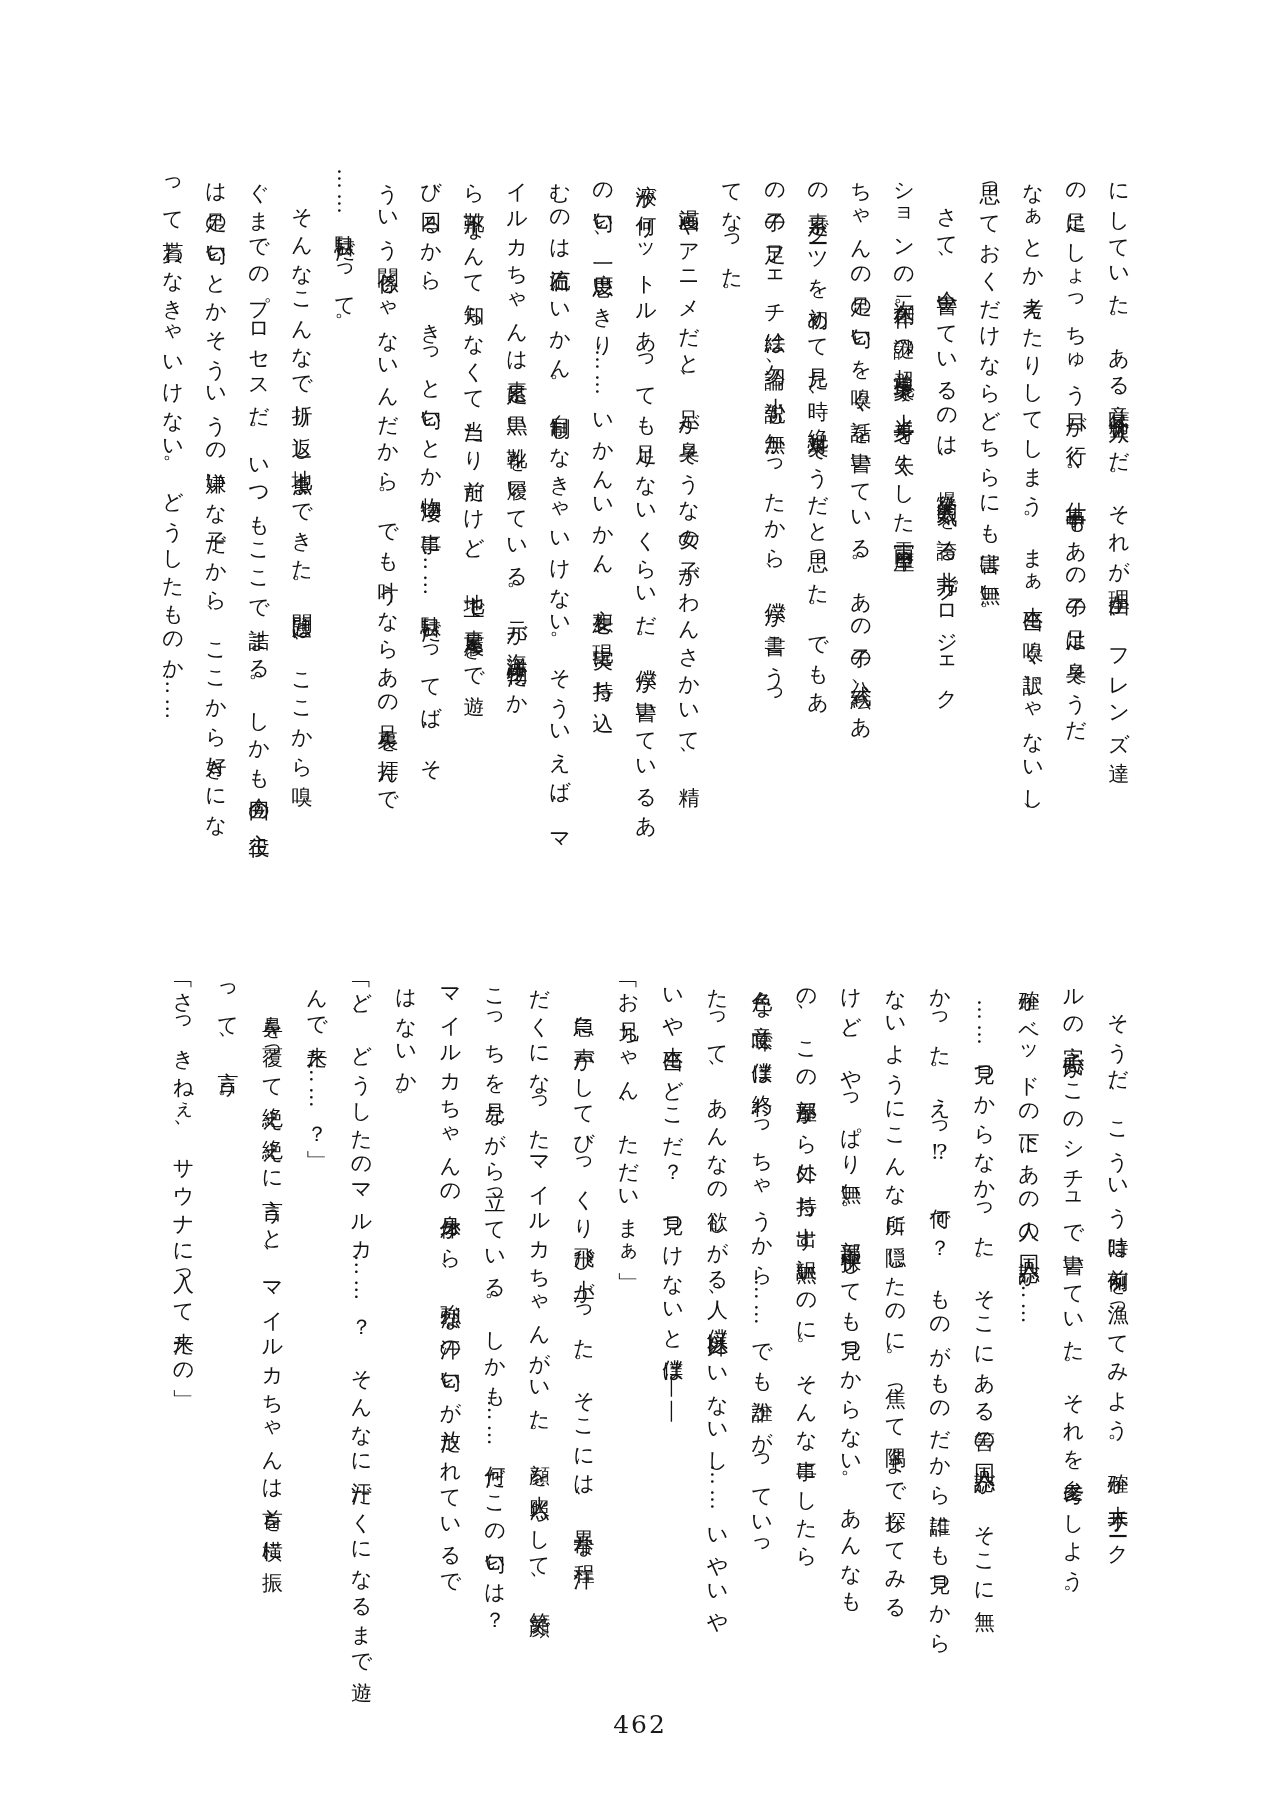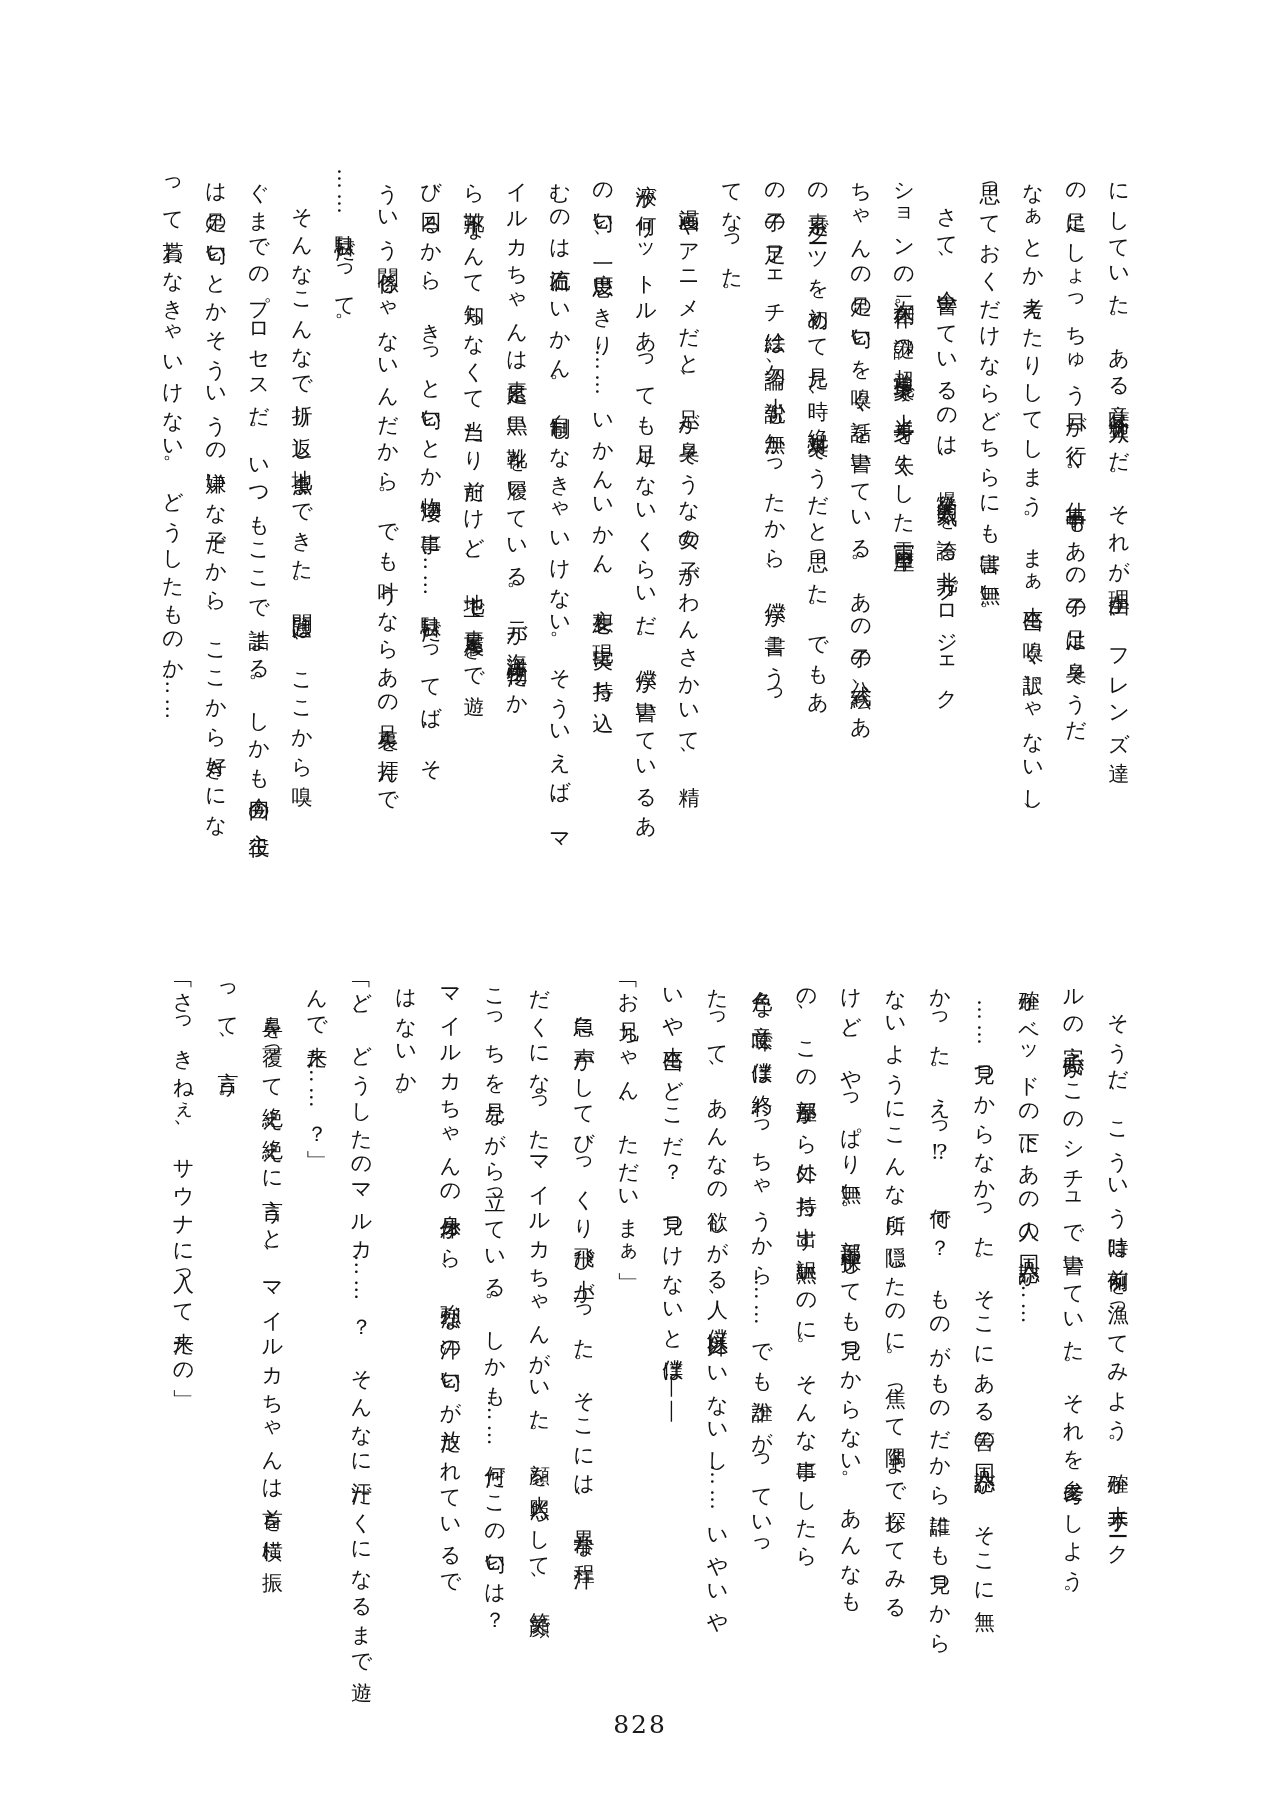--- a/index.html
+++ b/index.html
@@ -96,15 +96,15 @@
 だくになったマイルカちゃんがいた。顔を火照らして、笑顔で
 こっちを見ながら立っている。しかも……何だこの匂いは？
 マイルカちゃんの身体から、強烈な汗の匂いが放たれているで
 はないか。
 「ど、どうしたのマルカ……？　そんなに汗だくになるまで遊
 んで来た……？」
 　鼻を覆って絶え絶えに言うと、マイルカちゃんは首を横に振
 って、言う。
 「さっきねぇ、サウナに入って来たの」</div>
 
-  <div class="page-number">828</div>
+  <div class="page-number">462</div>
 
 </div>
 
 </body></html>

